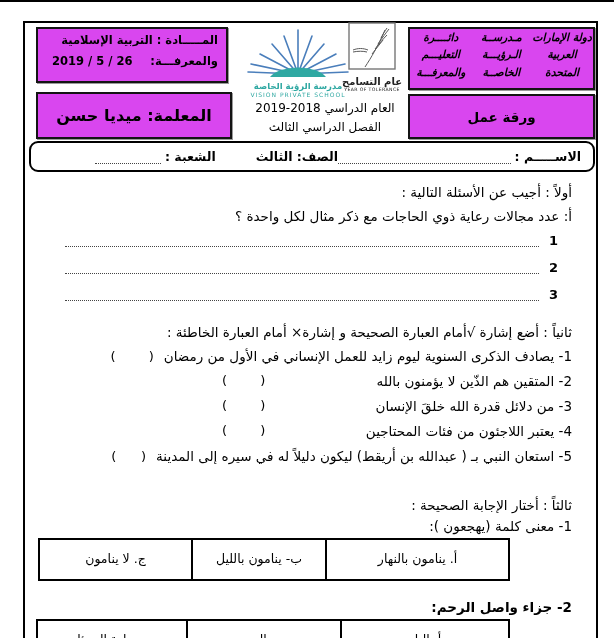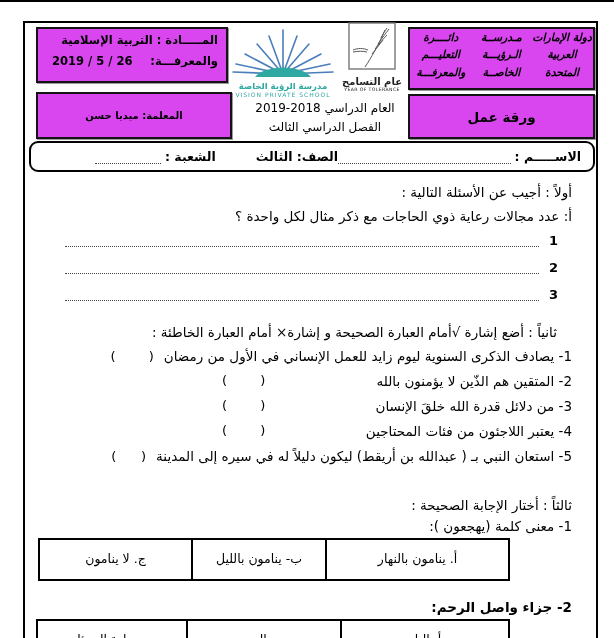--- a/index.html
+++ b/index.html
@@ -13,27 +13,27 @@
   
   .top-rule{top:0;left:0;width:614px;height:2px;background:#000;}
   
   .sheet-border{left:23px;top:21px;width:571px;height:900px;border:2px solid #000;}
 
   
   .hbox{border:2px solid #141414;background:#d946ef;box-shadow:1px 1px 0 #9a9a9a;}
   .box-subject{left:36px;top:27px;width:192px;height:56px;padding:4px 6px 0 4px;box-sizing:border-box;direction:rtl;}
   .subject-line{font-weight:bold;font-size:11.5px;text-align:right;padding-right:2px;white-space:nowrap;}
   .date-line{display:flex;direction:rtl;justify-content:space-between;align-items:center;font-weight:bold;font-size:11.5px;margin-top:7px;padding:0 2px 0 10px;}
-  .box-teacher{left:36px;top:92px;width:192px;height:43px;display:flex;align-items:center;justify-content:center;font-weight:bold;font-size:10px;direction:rtl;}
+  .box-teacher{left:36px;top:92px;width:192px;height:43px;display:flex;align-items:center;justify-content:center;font-weight:bold;font-size:16px;direction:rtl;}
   .box-country{left:408px;top:27px;width:183px;height:59px;display:flex;flex-direction:row;justify-content:center;text-align:center;font-weight:bold;font-style:italic;font-size:10.8px;line-height:1.62;direction:rtl;}
   .box-worksheet{left:408px;top:94px;width:183px;height:41px;display:flex;align-items:center;justify-content:center;font-weight:bold;font-size:13.5px;direction:rtl;}
   .session-text{left:238px;top:99px;width:174px;text-align:center;font-size:12px;line-height:1.55;direction:rtl;}
 
   
-  .school-logo{left:228px;top:28px;width:110px;text-align:center;}
+  .school-logo{left:243px;top:28px;width:110px;text-align:center;}
   .school-logo .ar{color:#2fa8a2;font-size:8.5px;font-weight:bold;line-height:1.1;direction:rtl;}
   .school-logo .en{color:#2fa8a2;font-size:6px;letter-spacing:1px;line-height:1.3;}
   
   .tol-logo{left:341px;top:22px;width:62px;text-align:center;}
   .tol-logo .ar{font-size:10px;font-weight:bold;color:#222;line-height:1.1;direction:rtl;}
   .tol-logo .en{font-size:4.6px;letter-spacing:.4px;color:#222;line-height:1.4;}
 
   
   .name-row{left:29px;top:141px;width:566px;height:31px;border:2px solid #000;border-radius:9px;box-sizing:border-box;
     display:flex;direction:rtl;align-items:center;padding:0 12px;font-weight:bold;font-size:12.5px;}
@@ -43,21 +43,21 @@
   .lead-short{width:66px;margin-right:4px;}
   .nowrap{white-space:nowrap;}
 
   
   .content{left:40px;top:183px;width:532px;direction:rtl;text-align:right;font-size:13.5px;line-height:1.35;}
   .sec-title{margin:0 0 6px 0;}
   .question{margin:0 0 2px 0;}
   .ans-line{display:flex;direction:rtl;align-items:center;height:27px;padding-right:14px;}
   .ans-num{font-weight:600;font-size:13px;}
   .ans-line .leader{flex:1;margin-right:10px;margin-left:25px;align-self:flex-end;margin-bottom:7px;}
-  .sec2-title{margin:15px 15px 5px 0;}
+  .sec2-title{margin:15px 0 5px 0;}
   .stmt{height:25px;position:relative;white-space:nowrap;}
   .slot{white-space:pre;font-size:13px;}
   .stmt .slot{margin-right:10px;}
   .stmt-2 .slot,.stmt-3 .slot,.stmt-4 .slot{position:absolute;left:182px;top:0;margin:0;}
   .sec3-title{margin:24px 0 3px 0;}
   .mcq-label{margin:0 0 3px 0;font-weight:400;}
   table.choices{border-collapse:collapse;direction:rtl;table-layout:fixed;font-size:12.5px;}
   table.choices td{border:2px solid #000;text-align:center;padding:9px 4px;height:21px;}
   .t1{width:440px;margin-right:62px;margin-top:2px;}
   .t2{width:442px;margin-right:62px;margin-top:2px;}

